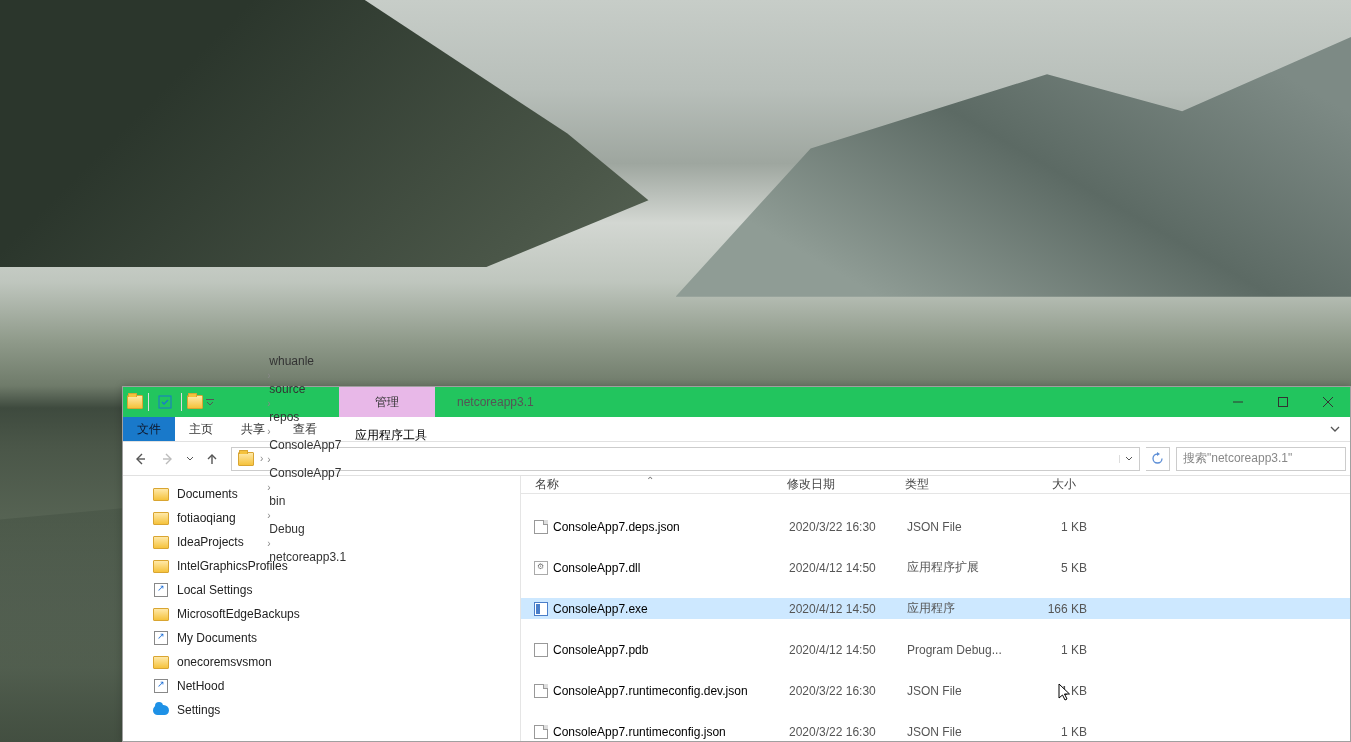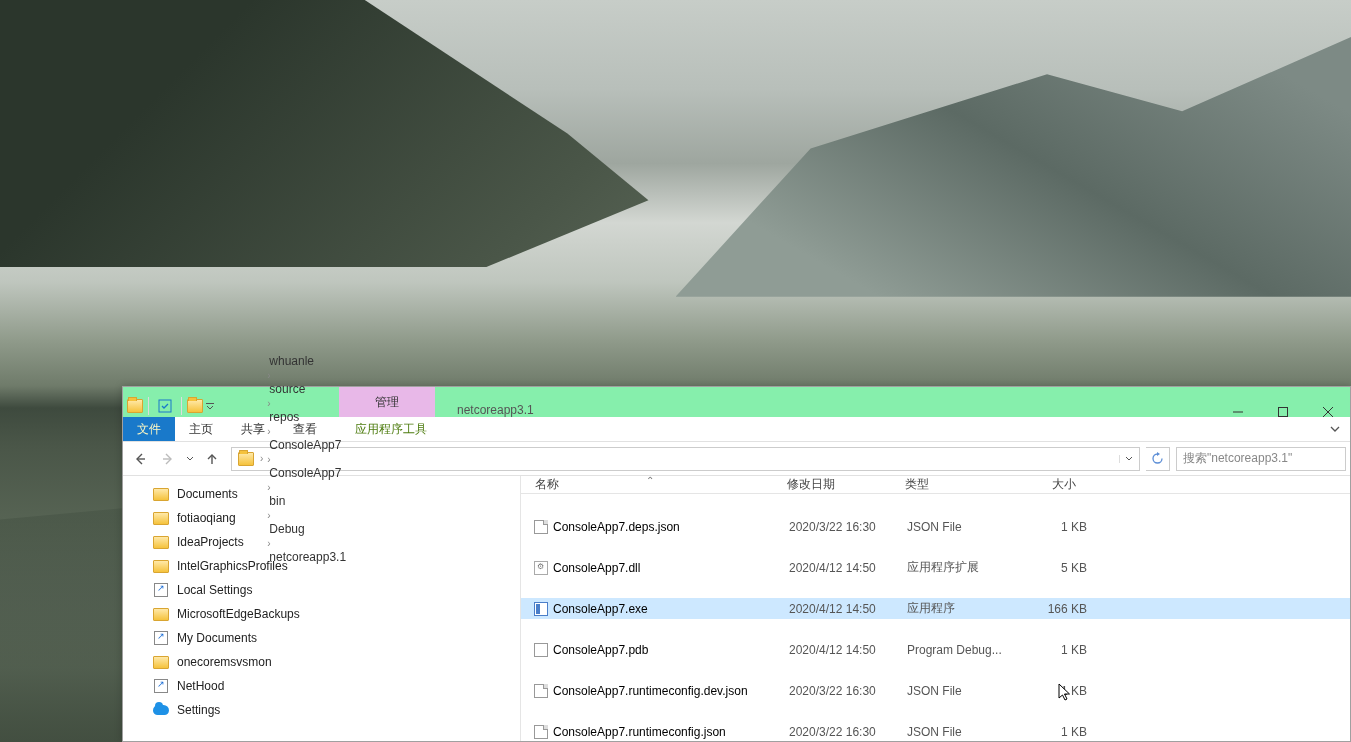--- a/index.html
+++ b/index.html
@@ -28,38 +28,38 @@
 .valley{position:absolute;bottom:0;left:0;right:0;height:50%;background:linear-gradient(180deg,rgba(80,95,80,.3),rgba(60,72,58,.8));clip-path:polygon(0 40%,30% 30%,55% 25%,70% 40%,100% 30%,100% 100%,0 100%);}
 
 
 .explorer{
   position:absolute; left:122px; top:386px; width:1229px; height:356px;
   background:#fff; border:1px solid #a0a0a0; box-shadow:0 0 8px rgba(0,0,0,.2);
   display:flex; flex-direction:column; font-size:12px; color:#000;
 }
 
 
-.titlebar{height:30px;display:flex;align-items:flex-end;background:#86efac;}
+.titlebar{height:30px;display:flex;align-items:center;background:#22c55e;}
 .qat{display:flex;align-items:center;padding:0 4px;gap:2px;}
 .folder-ico{width:16px;height:14px;background:linear-gradient(#ffe9a8,#f5c23c);border:1px solid #d9a531;border-radius:1px;position:relative;}
 .folder-ico:before{content:"";position:absolute;top:-3px;left:0;width:7px;height:3px;background:#f5c23c;border:1px solid #d9a531;border-bottom:none;border-radius:1px 1px 0 0;}
 .qat-sep{width:1px;height:18px;background:#ddd;margin:0 3px;}
 .qat-btn{width:22px;height:22px;display:flex;align-items:center;justify-content:center;color:#555;cursor:default;}
 .qat-drop{width:10px;display:flex;align-items:center;justify-content:center;color:#555;}
 .tab-context{background:#e8b8e8;color:#333;text-align:center;padding:0 36px;height:100%;display:flex;flex-direction:column;justify-content:center;font-size:12px;line-height:14px;margin-left:120px;}
 .title-text{flex:1;display:flex;align-items:center;padding-left:22px;color:#555;font-size:12px;}
 .win-controls{display:flex;}
 .win-btn{width:45px;display:flex;align-items:center;justify-content:center;color:#333;}
 .win-btn svg{width:10px;height:10px;}
 
 
 .ribbon{height:25px;background:#fff;border-bottom:1px solid #e1e1e1;display:flex;align-items:stretch;}
-.ribbon-file{background:#1979ca;color:#fef9c3;padding:1px 14px;display:flex;align-items:center;}
+.ribbon-file{background:#1979ca;color:#0f172a;padding:1px 14px;display:flex;align-items:center;}
 .ribbon-tab{padding:0 14px;display:flex;align-items:center;color:#333;}
-.ribbon-context{padding:12px 14px;display:flex;align-items:center;color:#4d7c0f;margin-left:0;}
+.ribbon-context{padding:12px 14px;display:flex;align-items:center;color:#000000;margin-left:0;margin-top:6px;}
 .ribbon-expand{margin-left:auto;width:30px;display:flex;align-items:center;justify-content:center;color:#555;}
 
 
 .navbar{height:34px;display:flex;align-items:center;border-bottom:1px solid #e1e1e1;padding:0 4px;gap:2px;}
 .nav-btn{width:26px;height:26px;display:flex;align-items:center;justify-content:center;color:#666;}
 .nav-btn.disabled{color:#bbb;}
 .nav-drop{width:14px;color:#666;display:flex;align-items:center;justify-content:center;}
 .addr{flex:1;height:24px;border:1px solid #ccc;display:flex;align-items:center;padding:0 2px;gap:0;margin:0 4px;}
 .addr .folder-ico{margin:0 4px;}
 .crumb{display:flex;align-items:center;padding:0 4px;white-space:nowrap;color:#333;}

